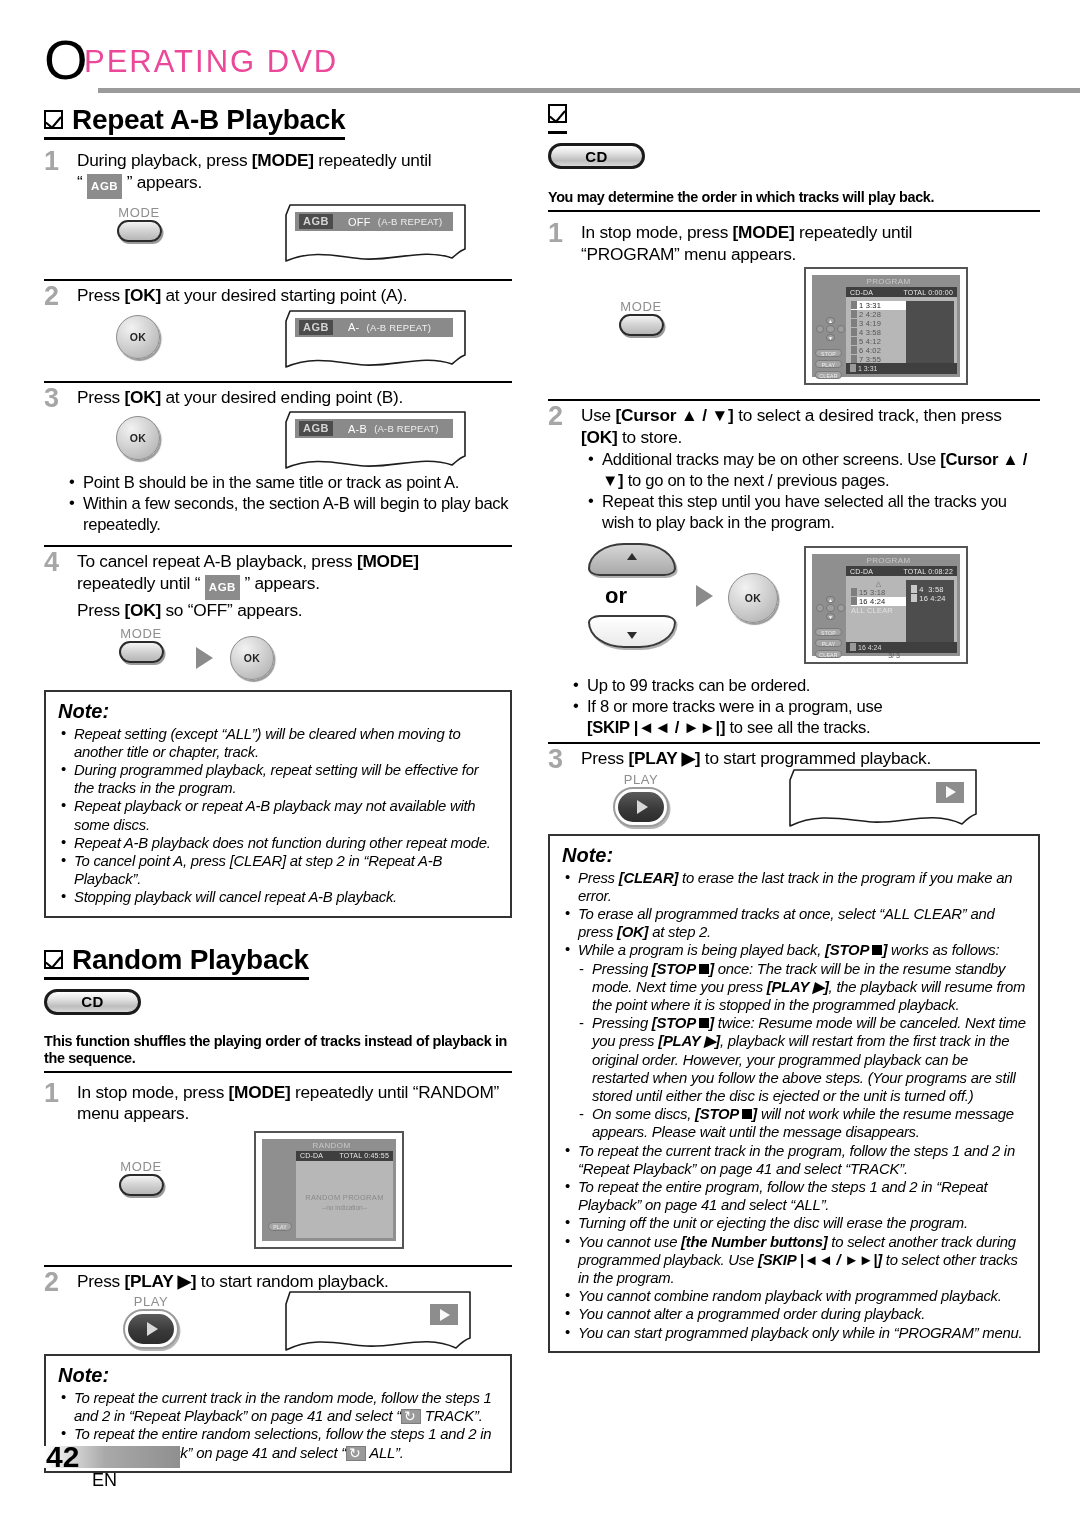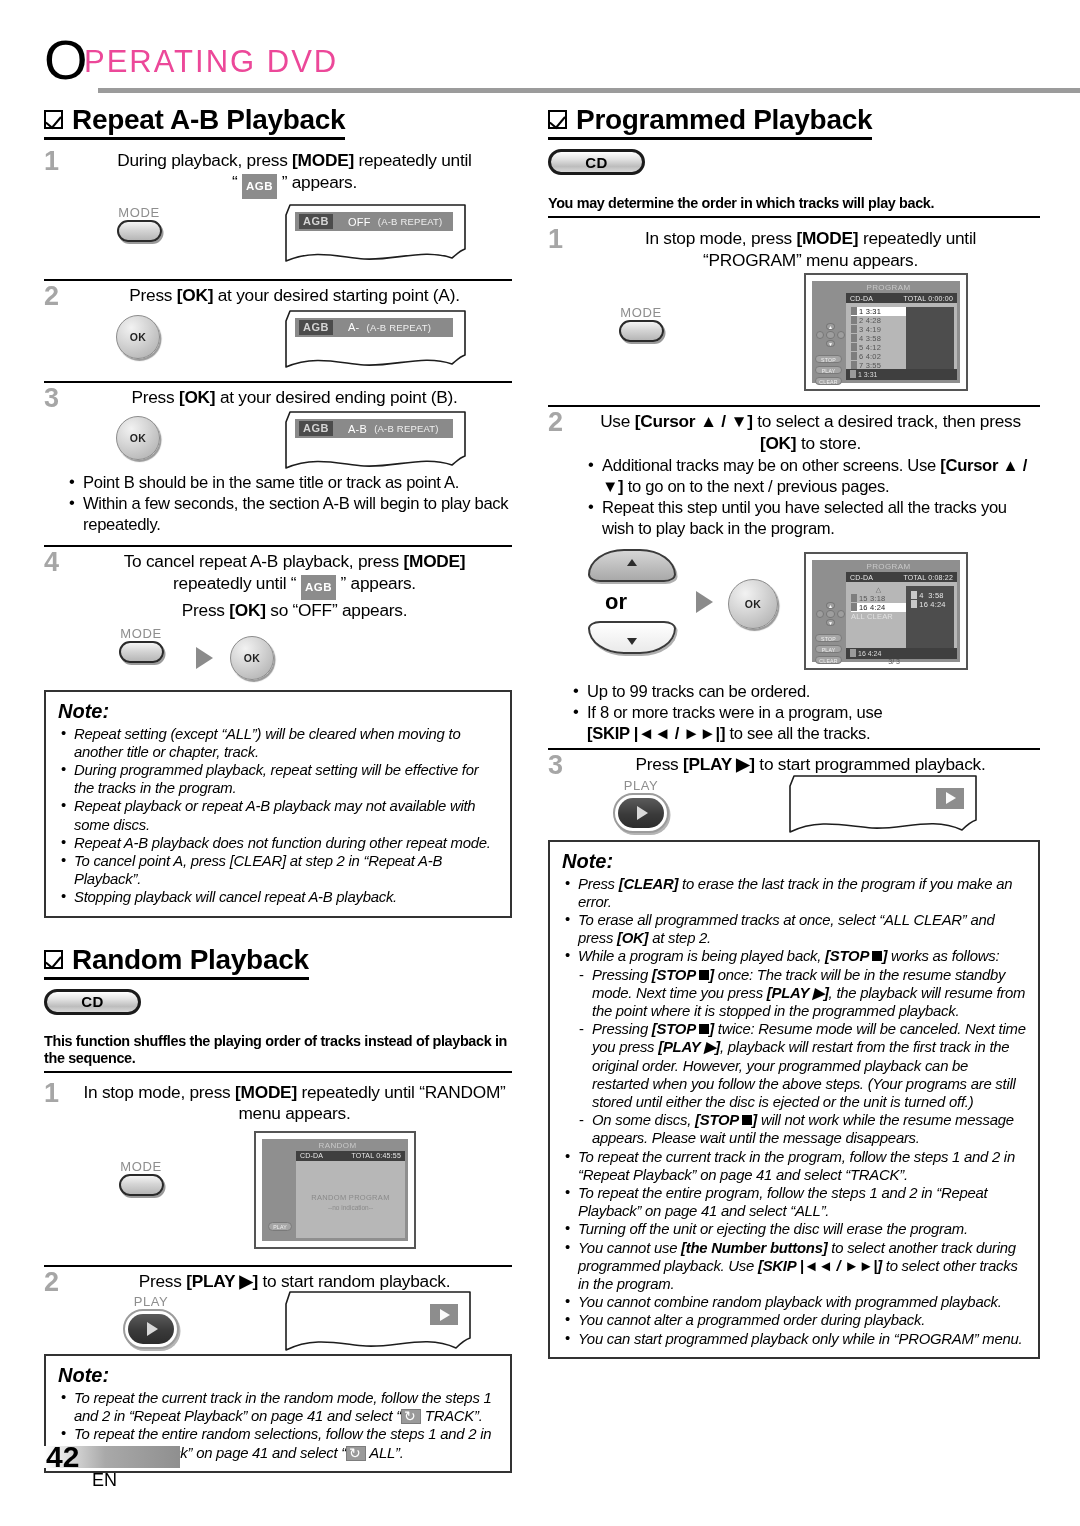--- a/index.html
+++ b/index.html
@@ -67,21 +67,21 @@
     padding-bottom: 4px;
     border-bottom: 2.4px solid #000;
   }
 
   
   .step { position: relative; padding-left: 33px; padding-top: 4px; }
   .step-num {
     position: absolute; left: 0; top: 2px;
     font-size: 27px; font-weight: bold; color: #a6a6a6; line-height: 27px;
   }
-  .step-txt { font-size: 17.3px; line-height: 21.5px; letter-spacing: -0.25px; text-align: center; }
+  .step-txt { font-size: 17.3px; line-height: 21.5px; letter-spacing: -0.25px; }
   .b { font-weight: bold; }
   .rule { border-top: 2.4px solid #000; margin-top: 6px; }
 
   
   .blist { list-style: none; font-size: 16.6px; line-height: 21px; letter-spacing: -0.3px; }
   .blist li { position: relative; padding-left: 15px; }
   .blist li::before { content: "•"; position: absolute; left: 1px; top: -1px; }
   .btn-label {
     font-size: 13px; color: #8e8e8e; letter-spacing: 0.6px; text-align: center;
   }
@@ -382,21 +382,21 @@
         <span>In stop mode, press </span><span class="b">[MODE]</span><span> repeatedly until “RANDOM”</span><br>
         <span>menu appears.</span>
       </div>
     </div>
 
     <div style="position:relative;height:128px;margin-top:6px;">
       <div style="position:absolute;left:52px;top:28px;width:90px;">
         <div class="btn-label">MODE</div>
         <div class="mode-btn"></div>
       </div>
-      <div class="osdbox" style="position:absolute;left:210px;top:0;width:162px;height:118px;">
+      <div class="osdbox" style="position:absolute;left:210px;top:0;width:150px;height:118px;">
         <div class="osd-screen" style="width:100%;height:100%;position:relative;">
           <div class="osd-title">RANDOM</div>
           <div class="osd-inner" style="left:34px;top:12px;right:3px;bottom:3px;">
             <div class="osd-head">
               <span>CD-DA</span>
               <span><span>TOTAL</span> <span>0:45:55</span></span>
             </div>
             <div style="text-align:center;margin-top:32px;">
               <div style="font-size:7.5px;color:#8a8a8a;letter-spacing:.3px;">RANDOM PROGRAM</div>
               <div style="font-size:6.5px;color:#8a8a8a;margin-top:2px;">--no indication--</div>
@@ -443,21 +443,20 @@
           To repeat the entire random selections, follow the steps 1 and 2 in “Repeat Playback” on page 41 and select “<span class="loopchip"></span> ALL”.
         </li>
       </ul>
     </div>
   </div>
 
   <div class="col-right">
 
     <div class="sec-title">
       <span class="chk"></span>
-      <span class="txt">Programmed Playback</span>
     </div>
     <div class="cd-badge">CD</div>
     <div class="lead" style="margin-top:20px;">You may determine the order in which tracks will play back.</div>
 
     <div class="step" style="margin-top:6px;">
       <div class="step-num">1</div>
       <div class="step-txt">
         <span>In stop mode, press </span><span class="b">[MODE]</span><span> repeatedly until</span><br>
         <span>“PROGRAM” menu appears.</span>
       </div>

